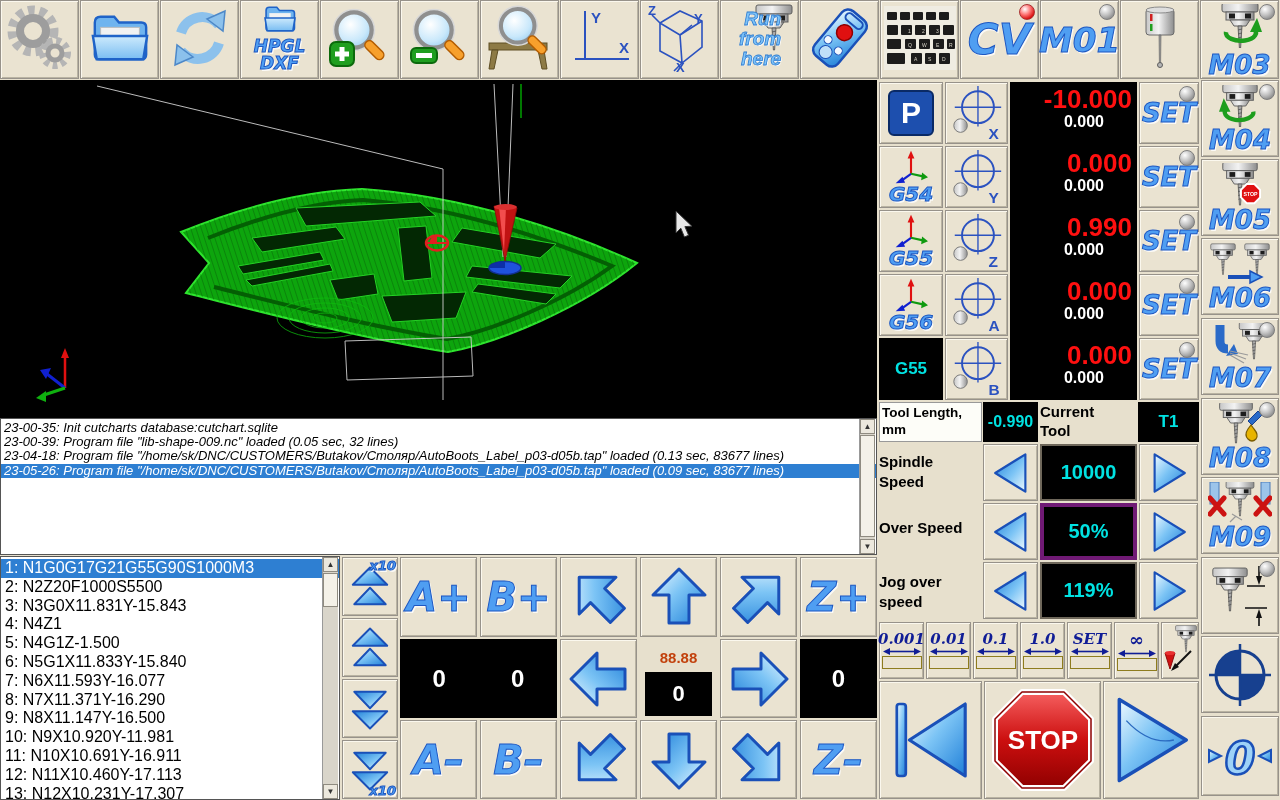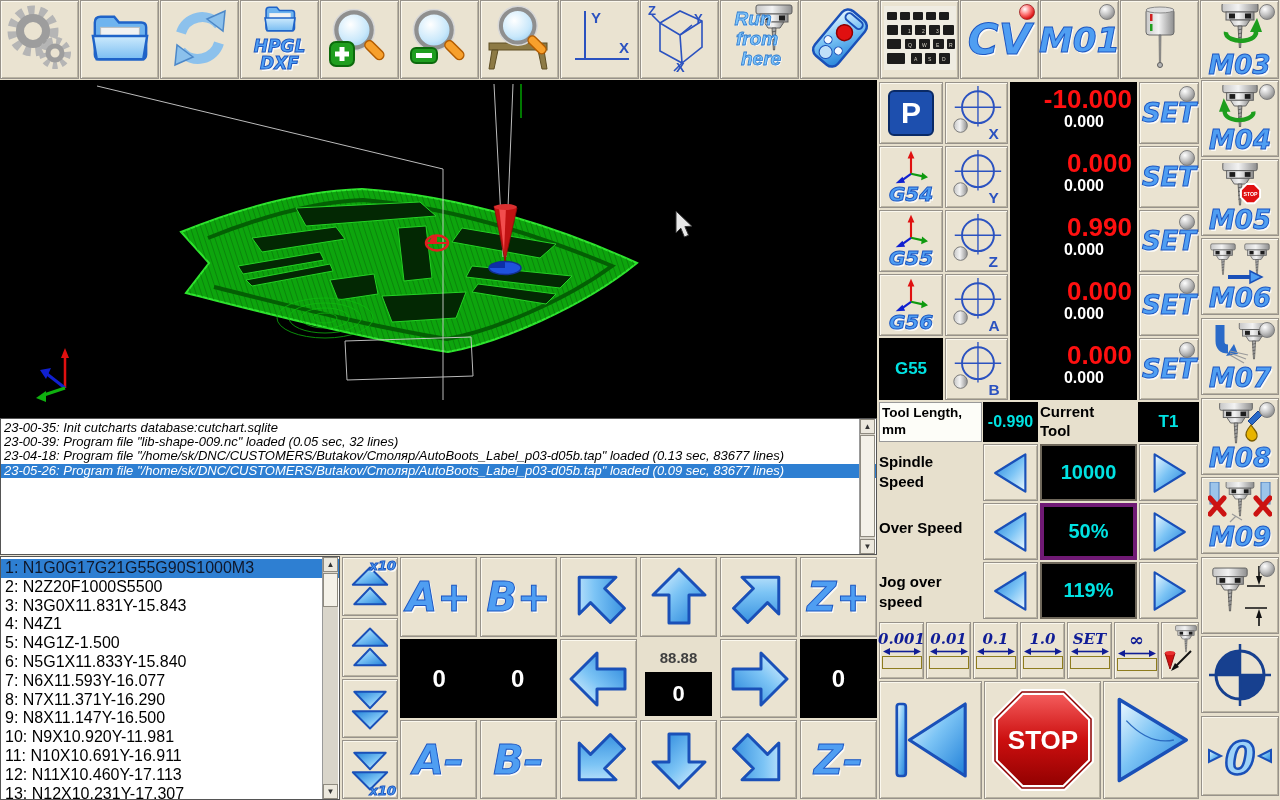--- a/index.html
+++ b/index.html
@@ -29,21 +29,21 @@
   .logline{font-style:italic;font-size:13px;line-height:14.2px;color:#000;padding:0 3px;white-space:nowrap;}
   .logline.sel{background:#2e7fd2;color:#fff;}
   .sbar{position:absolute;width:16px;background:#d9d5ca;border-left:1px solid #999;box-sizing:border-box;}
   .sb-btn{position:absolute;left:0;width:15px;height:15px;background:#ece8dd;border:1px solid #8f8b80;
        box-sizing:border-box;font-size:8px;color:#333;display:flex;align-items:center;justify-content:center;}
   .sb-thumb{position:absolute;left:0;width:15px;background:#f4f1e8;border:1px solid #8f8b80;box-sizing:border-box;}
   
   #gcode{left:0;top:556px;width:340px;height:244px;background:#fff;border:1px solid #555;
        box-sizing:border-box;overflow:hidden;}
   .gl{font-size:16px;line-height:18.8px;color:#000;padding:0 4px;white-space:nowrap;}
-  .gl.sel{background:#2e7fd2;color:#0f172a;}
+  .gl.sel{background:#2e7fd2;color:#ffffff;}
   .steplbl{color:#101d96;font-style:italic;font-weight:bold;font-size:15px;
        font-family:"DejaVu Serif",serif;line-height:1;}
   .ruler{width:38px;height:11px;border:1px solid #8e7c1e;
        background:linear-gradient(#fdf0a0,#e8c califa 0),repeating-linear-gradient(90deg,#7a6a10 0 1px,rgba(0,0,0,0) 1px 4px),linear-gradient(#fcee9e,#e9c93e);}
   .dimarrow{stroke:#101d96;stroke-width:1.6;}
   .axisletter{font-weight:bold;fill:#2b52c0;}
 </style>
 </head>
 <body>
 
@@ -212,21 +212,21 @@
         <text x="48" y="20" font-size="13" class="axisletter">Y</text>
         <text x="30" y="69" font-size="13" class="axisletter">X</text>
       </svg></span>
   </div>
 
   <div class="btn" style="left:720px;top:0;width:79px;height:79px">
     <span style="position:absolute;right:2px;top:2px">
       <svg width="44" height="50" viewBox="0 0 44 48">
           <use href="#spindleSym"></use>
         </svg></span>
-    <span style="position:absolute;left:4px;top:8px;text-align:center;color:#7dc3f8;font-style:italic;font-weight:bold;font-size:19px;line-height:1.05;-webkit-text-stroke:0.8px #2f7cd0;text-shadow:1px 1px 0 #fff">
+    <span style="position:absolute;left:4px;top:8px;text-align:right;color:#7dc3f8;font-style:italic;font-weight:bold;font-size:19px;line-height:1.05;-webkit-text-stroke:0.8px #2f7cd0;text-shadow:1px 1px 0 #fff">
       <span style="display:block">Run</span>
       <span style="display:block;margin-left:8px">from</span>
       <span style="display:block;margin-left:16px">here</span>
     </span>
   </div>
 
   <div class="btn" style="left:800px;top:0;width:79px;height:79px">
     <span>
       <svg width="66" height="66" viewBox="0 0 66 66">
         <g transform="rotate(40 33 33)">
@@ -470,21 +470,21 @@
   <div class="blackbox" style="left:400px;top:639px;width:157px;height:79px;font-size:24px;justify-content:space-around">
     <span>0</span>
     <span>0</span>
   </div>
   <div class="btn" style="left:560px;top:639px;width:77px;height:79px">
     <svg width="64" height="64" viewBox="0 0 64 64">
         <use href="#jogArrow" transform="rotate(-90 32 32)"></use>
       </svg>
     </div>
   <div class="abs" style="left:640px;top:639px;width:77px;height:79px">
-    <div style="text-align:center;font-weight:bold;font-size:15px;color:#404040;padding-top:10px">88.88</div>
+    <div style="text-align:center;font-weight:bold;font-size:15px;color:#c2410c;padding-top:10px">88.88</div>
     <div class="blackbox" style="left:5px;top:33px;width:67px;height:44px;font-size:22px">
       <span>0</span>
       </div>
   </div>
   <div class="btn" style="left:720px;top:639px;width:77px;height:79px">
     <svg width="64" height="64" viewBox="0 0 64 64">
         <use href="#jogArrow" transform="rotate(90 32 32)"></use>
       </svg>
     </div>
   <div class="blackbox" style="left:800px;top:639px;width:77px;height:79px;font-size:24px">

